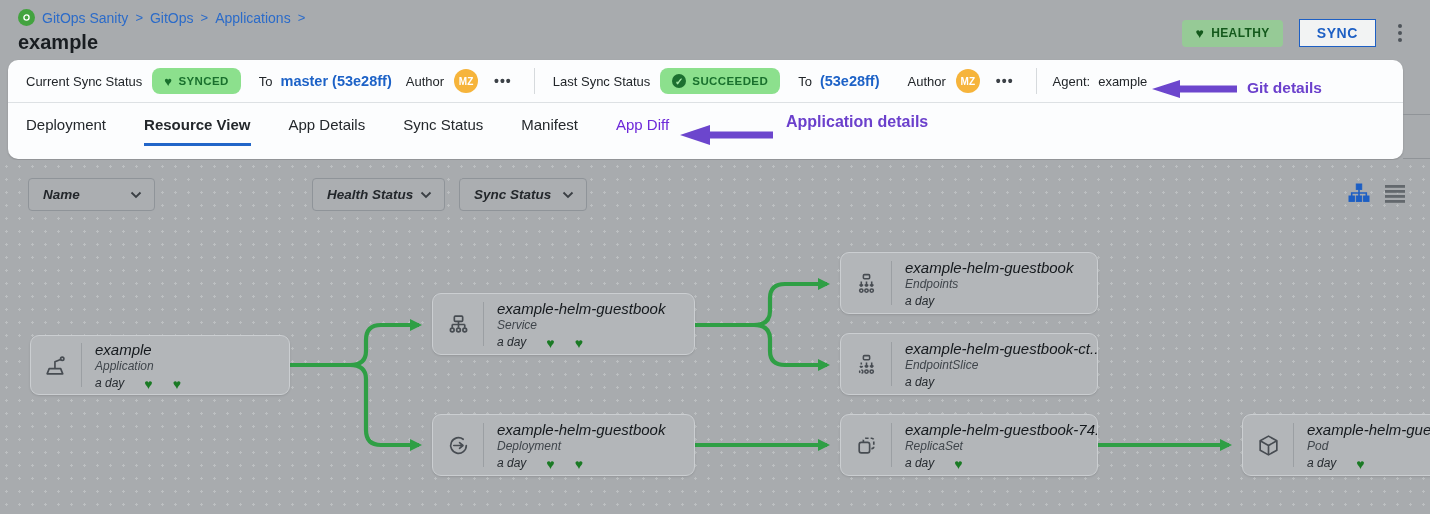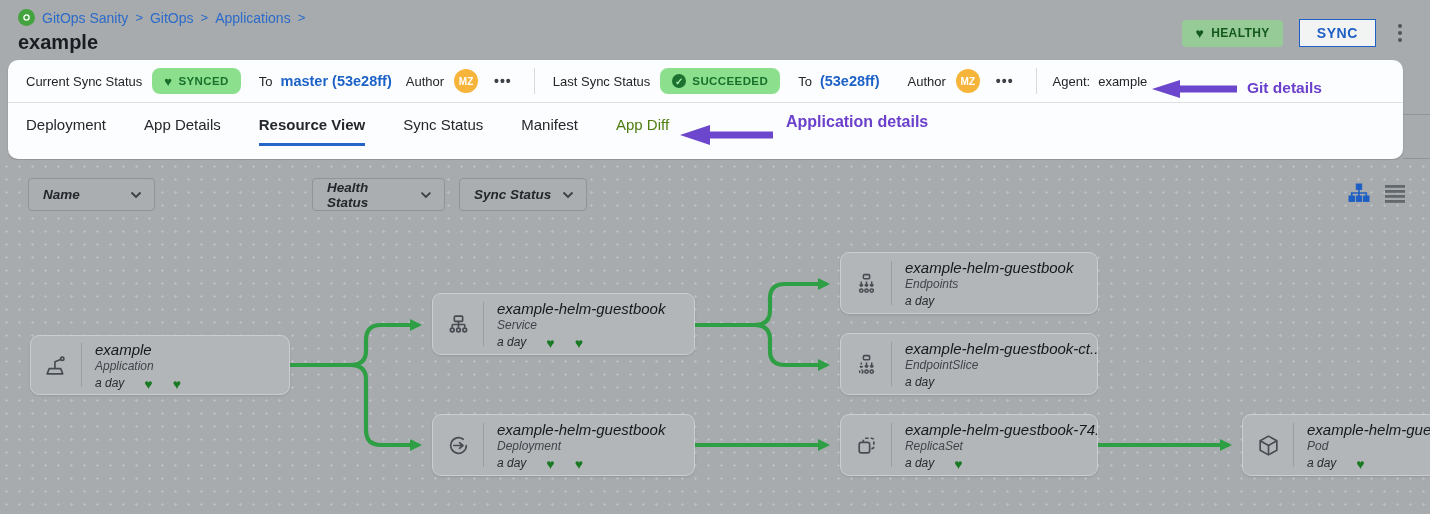--- a/index.html
+++ b/index.html
@@ -44,21 +44,21 @@
     font-size:10px; font-weight:bold; display:inline-flex; align-items:center; justify-content:center; }
   .more-dots { color:#3c4147; font-size:14px; font-weight:bold; letter-spacing:1px; cursor:pointer; }
   .vdivider { width:1px; height:26px; background:#d6dadd; }
   .m-r-10{margin-right:10px}.m-r-8{margin-right:8px}.m-r-16{margin-right:16px}
   .m-r-18{margin-right:18px}.m-r-22{margin-right:22px}.m-r-28{margin-right:28px}.m-r-30{margin-right:14px}
 
   .tabs-row { height:43px; display:flex; align-items:stretch; padding-left:18px; }
   .tab { font-size:15px; color:#24282c; display:flex; align-items:center; margin-right:38px;
     border-bottom:3px solid transparent; padding-top:2px; cursor:pointer; }
   .tab.active { font-weight:bold; border-bottom-color:#2266c9; }
-  .tab.muted { color:#4d7c0f; }
+  .tab.muted { color:#6d28d9; }
 
   
   .edge-line { position:absolute; height:1px; background:#909498; }
 
   
   .annotation { position:absolute; z-index:30; }
   .annotation-text { position:absolute; z-index:30; color:#6b40cc; font-weight:bold; }
 
   
   .canvas { position:absolute; left:0; top:160px; width:1430px; height:446px; overflow:hidden;
@@ -145,22 +145,22 @@
     <span class="more-dots m-r-22">•••</span>
 
     <span class="vdivider m-r-16"></span>
 
     <span class="m-r-8">Agent:</span>
     <span>example</span>
   </div>
 
   <div class="tabs-row">
     <div class="tab">Deployment</div>
+    <div class="tab active">Resource View</div>
     <div class="tab">App Details</div>
-    <div class="tab active">Resource View</div>
     <div class="tab">Sync Status</div>
     <div class="tab">Manifest</div>
     <div class="tab muted">App Diff</div>
   </div>
 </div>
 
 <div class="edge-line" style="left:1403px; top:114px; width:27px;"></div>
 <div class="edge-line" style="left:1403px; top:158px; width:27px;"></div>
 
 <svg class="annotation" style="left:1150px; top:79px;" width="88" height="20" viewBox="0 0 88 20">
@@ -174,21 +174,21 @@
 <div class="annotation-text" style="left:786px; top:113px; font-size:16px;">Application details</div>
 
 <div class="canvas">
 
   <div class="filter-btn" style="left:28px; width:127px;">
     <span>Name</span>
     <svg width="12" height="8" viewBox="0 0 12 8">
         <polyline points="1.5,1.5 6,6 10.5,1.5" fill="none" stroke="#3a3f44" stroke-width="1.8"></polyline>
       </svg>
   </div>
-  <div class="filter-btn" style="left:312px; width:133px;gap:8px;">
+  <div class="filter-btn" style="left:312px; width:133px;">
     <span>Health Status</span>
     <svg width="12" height="8" viewBox="0 0 12 8">
         <polyline points="1.5,1.5 6,6 10.5,1.5" fill="none" stroke="#3a3f44" stroke-width="1.8"></polyline>
       </svg>
   </div>
   <div class="filter-btn" style="left:459px; width:128px;">
     <span>Sync Status</span>
     <svg width="12" height="8" viewBox="0 0 12 8">
         <polyline points="1.5,1.5 6,6 10.5,1.5" fill="none" stroke="#3a3f44" stroke-width="1.8"></polyline>
       </svg>

